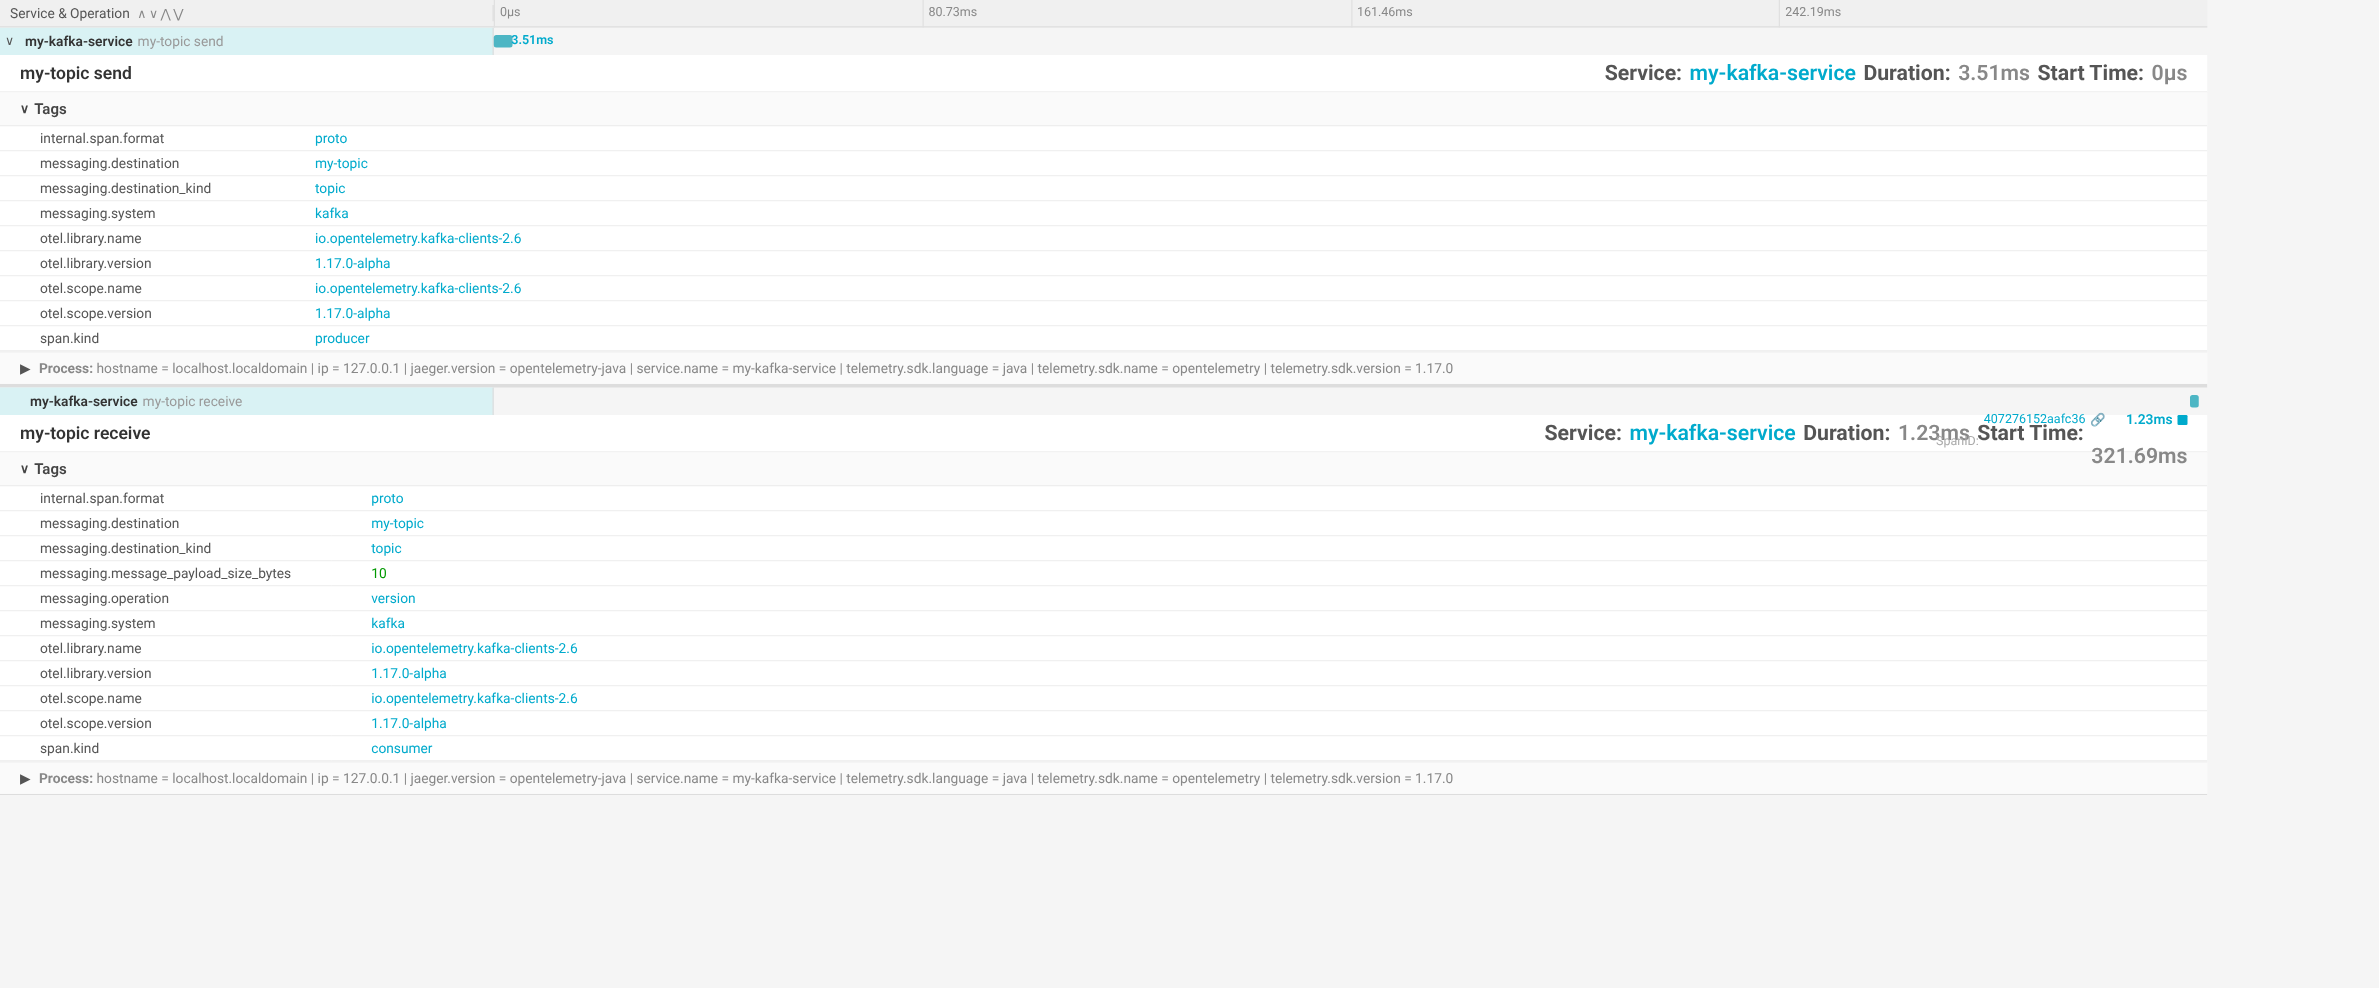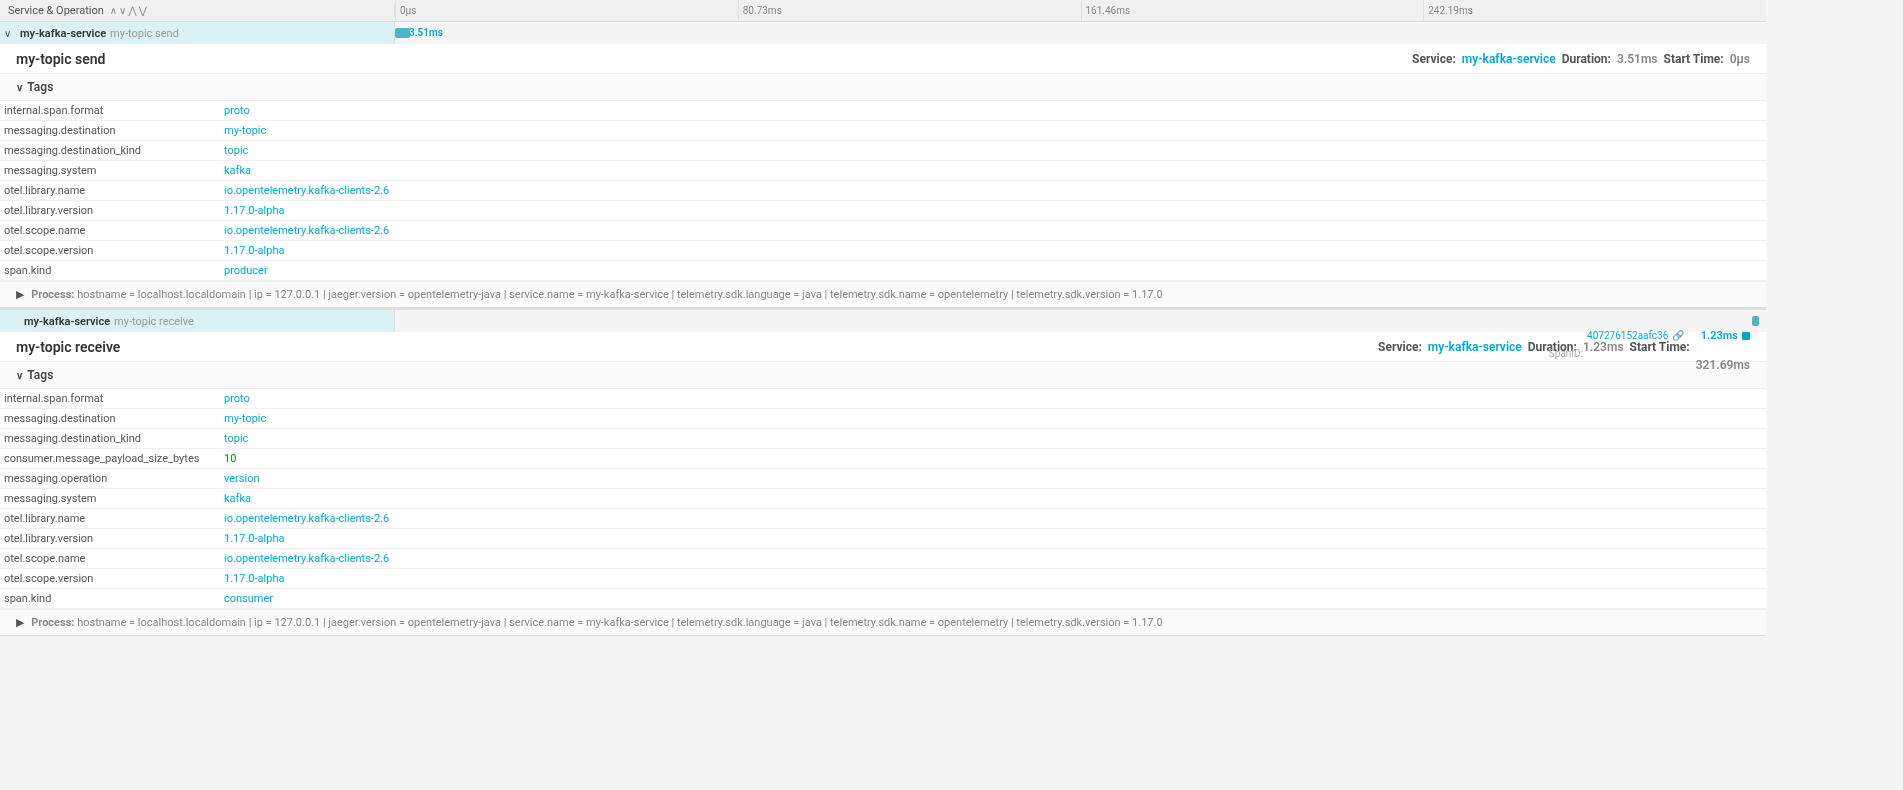--- a/index.html
+++ b/index.html
@@ -21,29 +21,29 @@
     .span-timeline { flex: 1; height: 22px; position: relative; }
 
     
     .duration-bar { position: absolute; height: 10px; top: 6px; background: #4db6c4; border-radius: 2px; }
     .duration-label { position: absolute; font-size: 10px; color: #555; top: 5px; left: 4px; white-space: nowrap; }
 
     
     .detail-section { background: #fff; border-bottom: 1px solid #ddd; }
     .detail-header { display: flex; align-items: center; height: 30px; padding: 0 16px; border-bottom: 1px solid #eee; background: #fff; }
     .detail-title { font-size: 14px; font-weight: 600; color: #333; flex: 1; }
-    .detail-meta { font-size: 12px; color: #888; display: flex; gap: 6px; align-items: center; }
+    .detail-meta { font-size: 17px; color: #888; display: flex; gap: 6px; align-items: center; }
     .detail-meta strong { color: #555; }
 
     .tags-section { padding: 0; }
     .tags-toggle { display: flex; align-items: center; padding: 6px 16px; font-size: 12px; font-weight: 600; color: #444; cursor: pointer; background: #fafafa; border-bottom: 1px solid #eee; }
     .tags-toggle-icon { margin-right: 4px; font-size: 10px; }
     .tags-table { width: 100%; border-collapse: collapse; }
     .tags-table tr { border-bottom: 1px solid #f0f0f0; }
-    .tags-table td { padding: 3px 4px; vertical-align: top; }
+    .tags-table td { padding: 3px 32px; vertical-align: top; }
     .tag-key { width: 220px; color: #555; font-size: 11px; }
     .tag-value { color: #00aacc; font-size: 11px; word-break: break-all; }
     .tag-value.number { color: #009900; }
 
     .process-row { padding: 6px 16px; font-size: 11px; color: #888; border-top: 1px solid #eee; background: #fafafa; cursor: pointer; }
     .process-row .process-toggle { color: #555; margin-right: 4px; }
 
     
     .spanid-row { display: flex; justify-content: flex-end; align-items: center; padding-right: 8px; font-size: 10px; color: #aaa; }
     .full-row { display: flex; width: 100%; }
@@ -195,21 +195,21 @@
               </tr>
               <tr>
                 <td class="tag-key">messaging.destination</td>
                 <td class="tag-value">my-topic</td>
               </tr>
               <tr>
                 <td class="tag-key">messaging.destination_kind</td>
                 <td class="tag-value">topic</td>
               </tr>
               <tr>
-                <td class="tag-key">consumer.message_payload_size_bytes</td>
+                <td class="tag-key">messaging.message_payload_size_bytes</td>
                 <td class="tag-value number" style="color: rgb(0, 153, 0);">10</td>
               </tr>
               <tr>
                 <td class="tag-key">messaging.operation</td>
                 <td class="tag-value">version</td>
               </tr>
               <tr>
                 <td class="tag-key">messaging.system</td>
                 <td class="tag-value">kafka</td>
               </tr>

